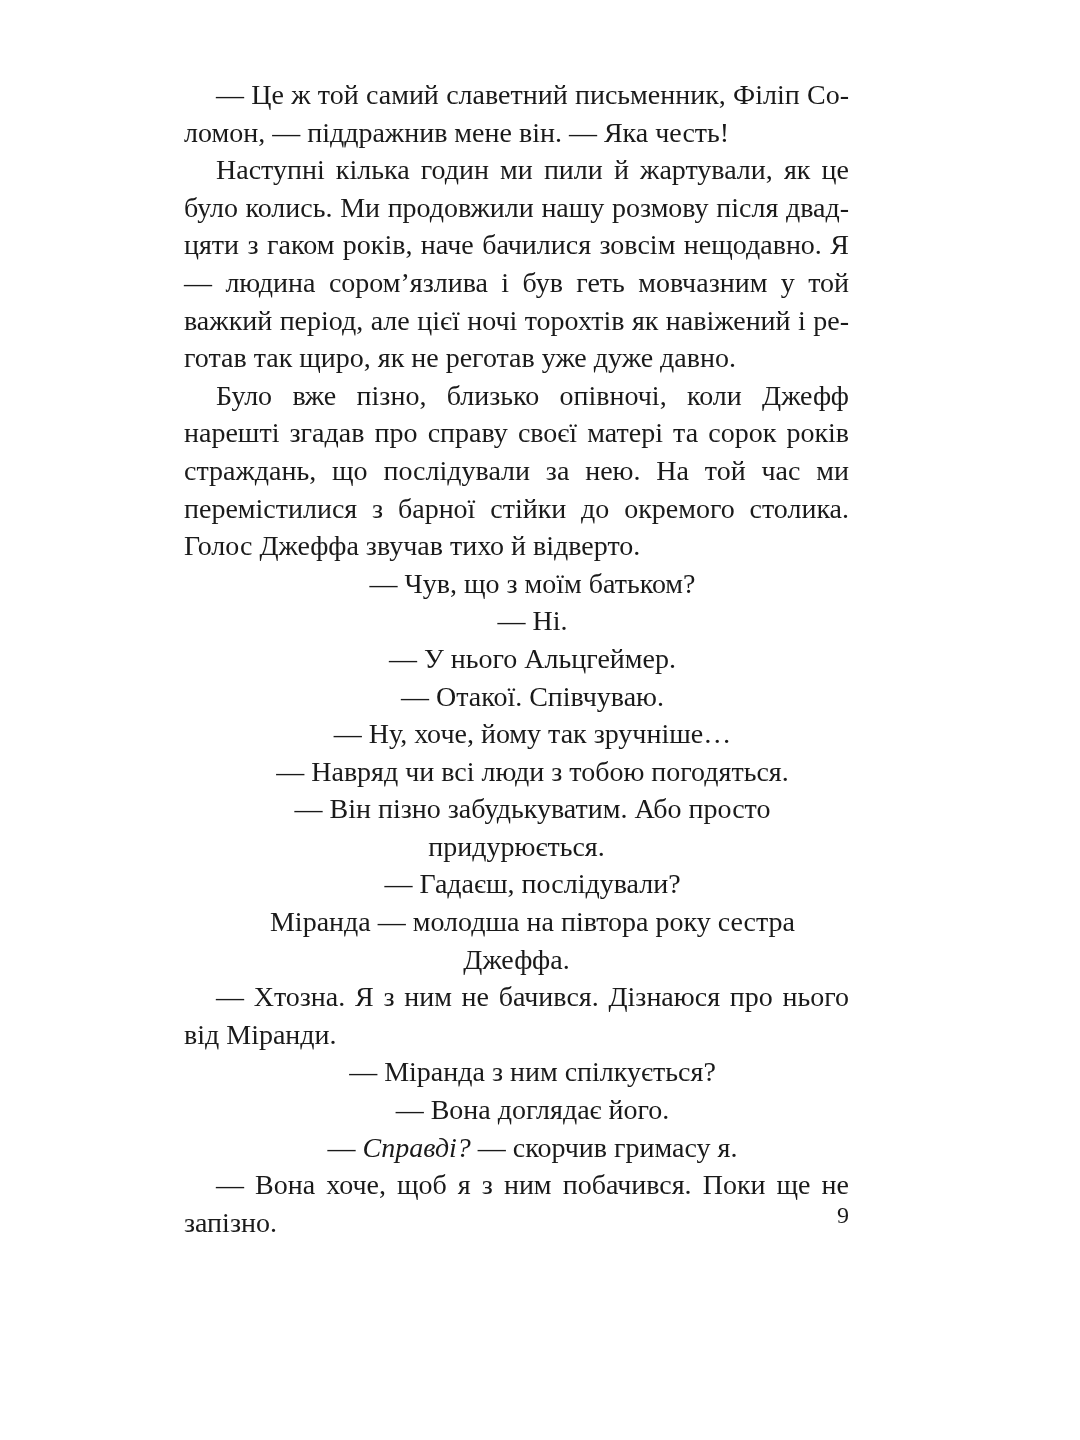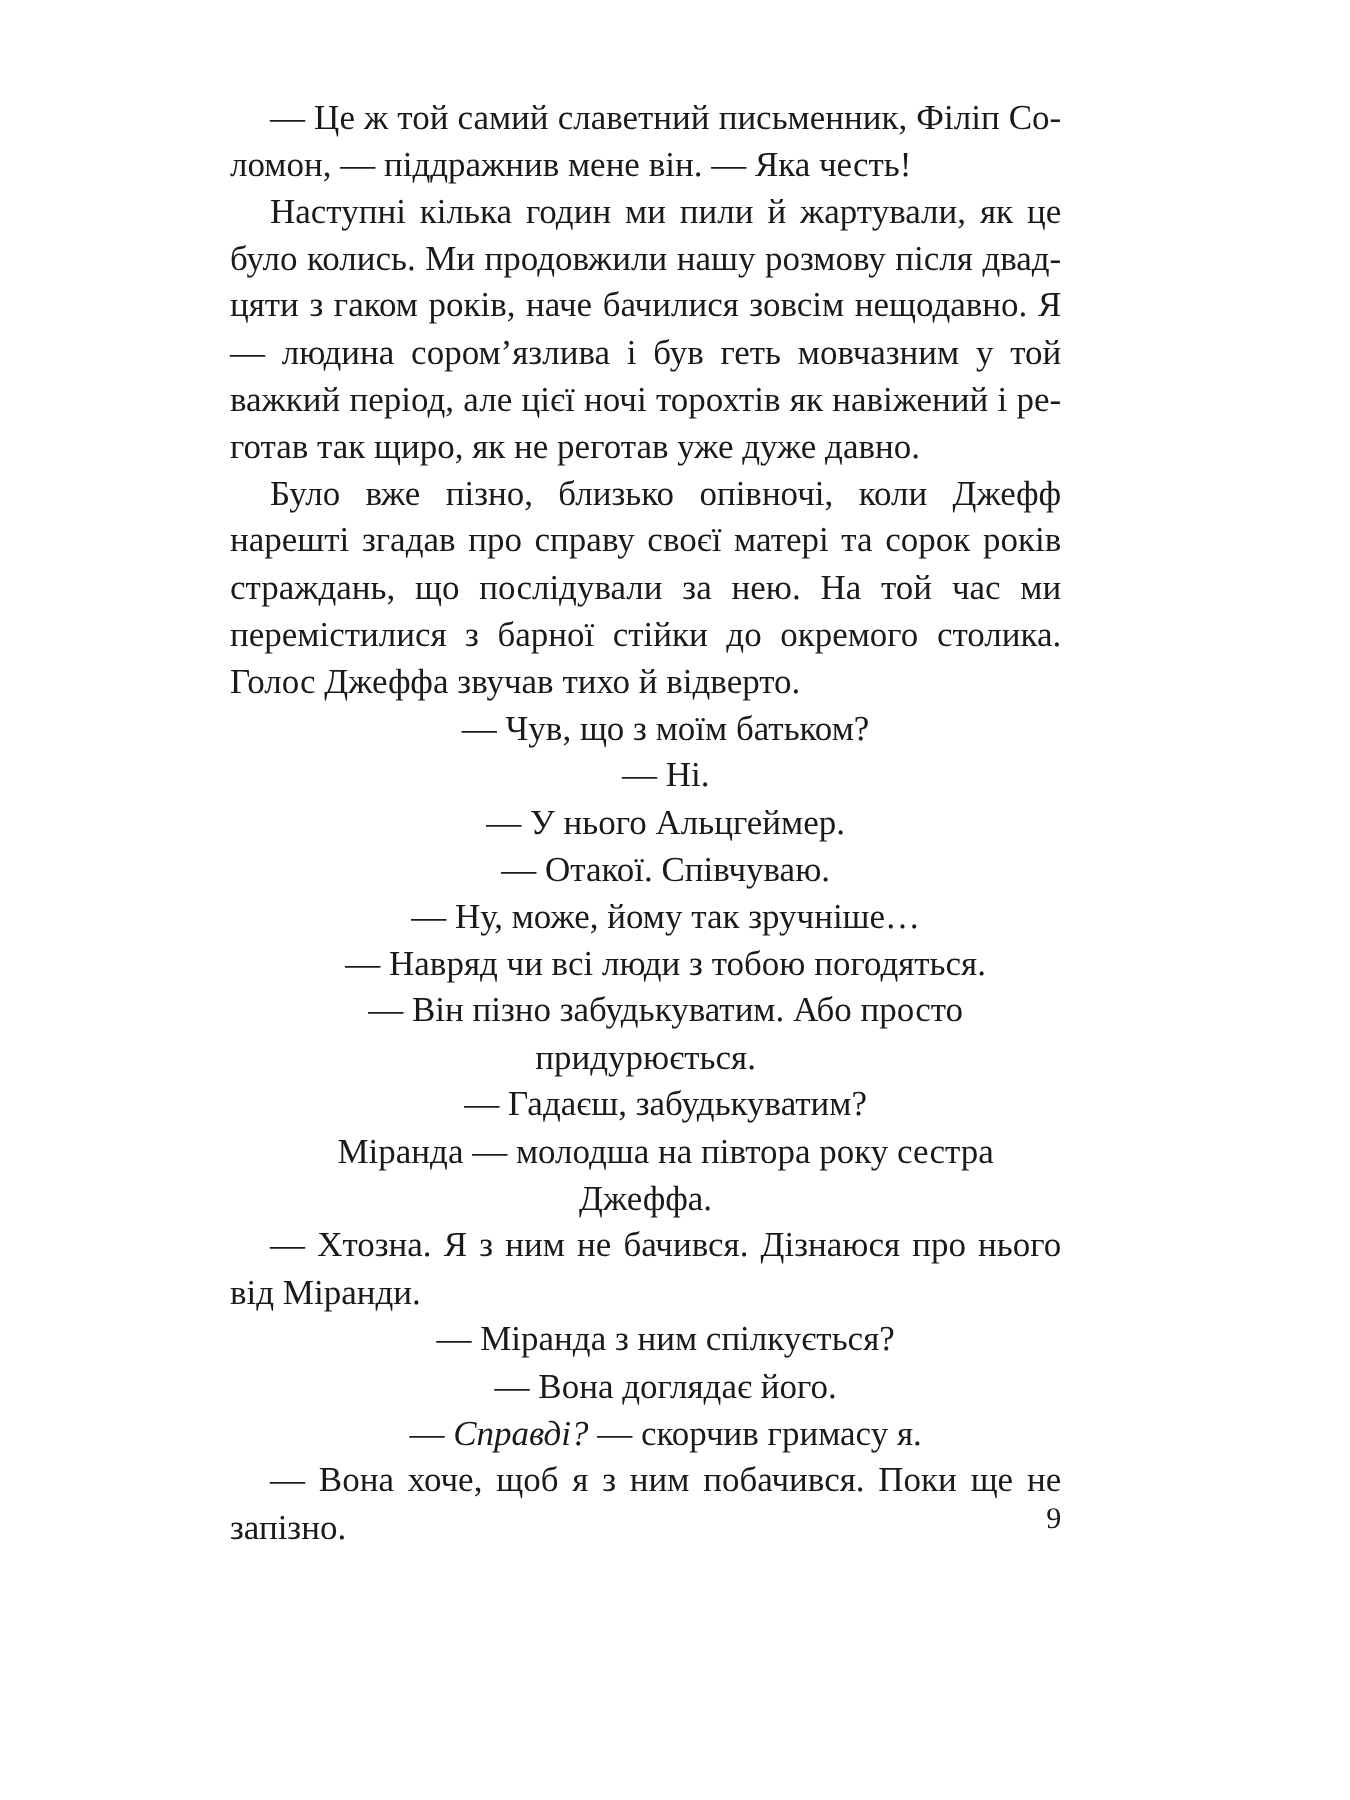--- a/index.html
+++ b/index.html
@@ -59,24 +59,24 @@
 
   <div class="text-column">
 
     <p class="para">— Це ж той самий славетний письменник, Філіп Со­ломон, — піддражнив мене він. — Яка честь!</p>
     <p class="para">Наступні кілька годин ми пили й жартували, як це було колись. Ми продовжили нашу розмову після двад­цяти з гаком років, наче бачилися зовсім нещодавно. Я — людина сором’язлива і був геть мовчазним у той важкий період, але цієї ночі торохтів як навіжений і ре­готав так щиро, як не реготав уже дуже давно.</p>
     <p class="para">Було вже пізно, близько опівночі, коли Джефф нарешті згадав про справу своєї матері та сорок років страждань, що послідували за нею. На той час ми перемістилися з барної стійки до окремого столика. Голос Джеффа звучав тихо й відверто.</p>
     <p class="para no-justify">— Чув, що з моїм батьком?</p>
     <p class="para no-justify">— Ні.</p>
     <p class="para no-justify">— У нього Альцгеймер.</p>
     <p class="para no-justify">— Отакої. Співчуваю.</p>
-    <p class="para no-justify">— Ну, може, йому так зручніше…</p>
+    <p class="para no-justify">— Ну, хоче, йому так зручніше…</p>
     <p class="para no-justify">— Навряд чи всі люди з тобою погодяться.</p>
     <p class="para no-justify">— Він пізно забудькуватим. Або просто придурюється.</p>
-    <p class="para no-justify">— Гадаєш, забудькуватим?</p>
+    <p class="para no-justify">— Гадаєш, послідували?</p>
     <p class="para no-justify">Міранда — молодша на півтора року сестра Джеффа.</p>
     <p class="para">— Хтозна. Я з ним не бачився. Дізнаюся про нього від Міранди.</p>
     <p class="para no-justify">— Міранда з ним спілкується?</p>
     <p class="para no-justify">— Вона доглядає його.</p>
     <p class="para no-justify"><span>— </span><em>Справді?</em><span> — скорчив гримасу я.</span></p>
     <p class="para">— Вона хоче, щоб я з ним побачився. Поки ще не запізно.</p>
 
   </div>
 
   <div class="page-number">9</div>

